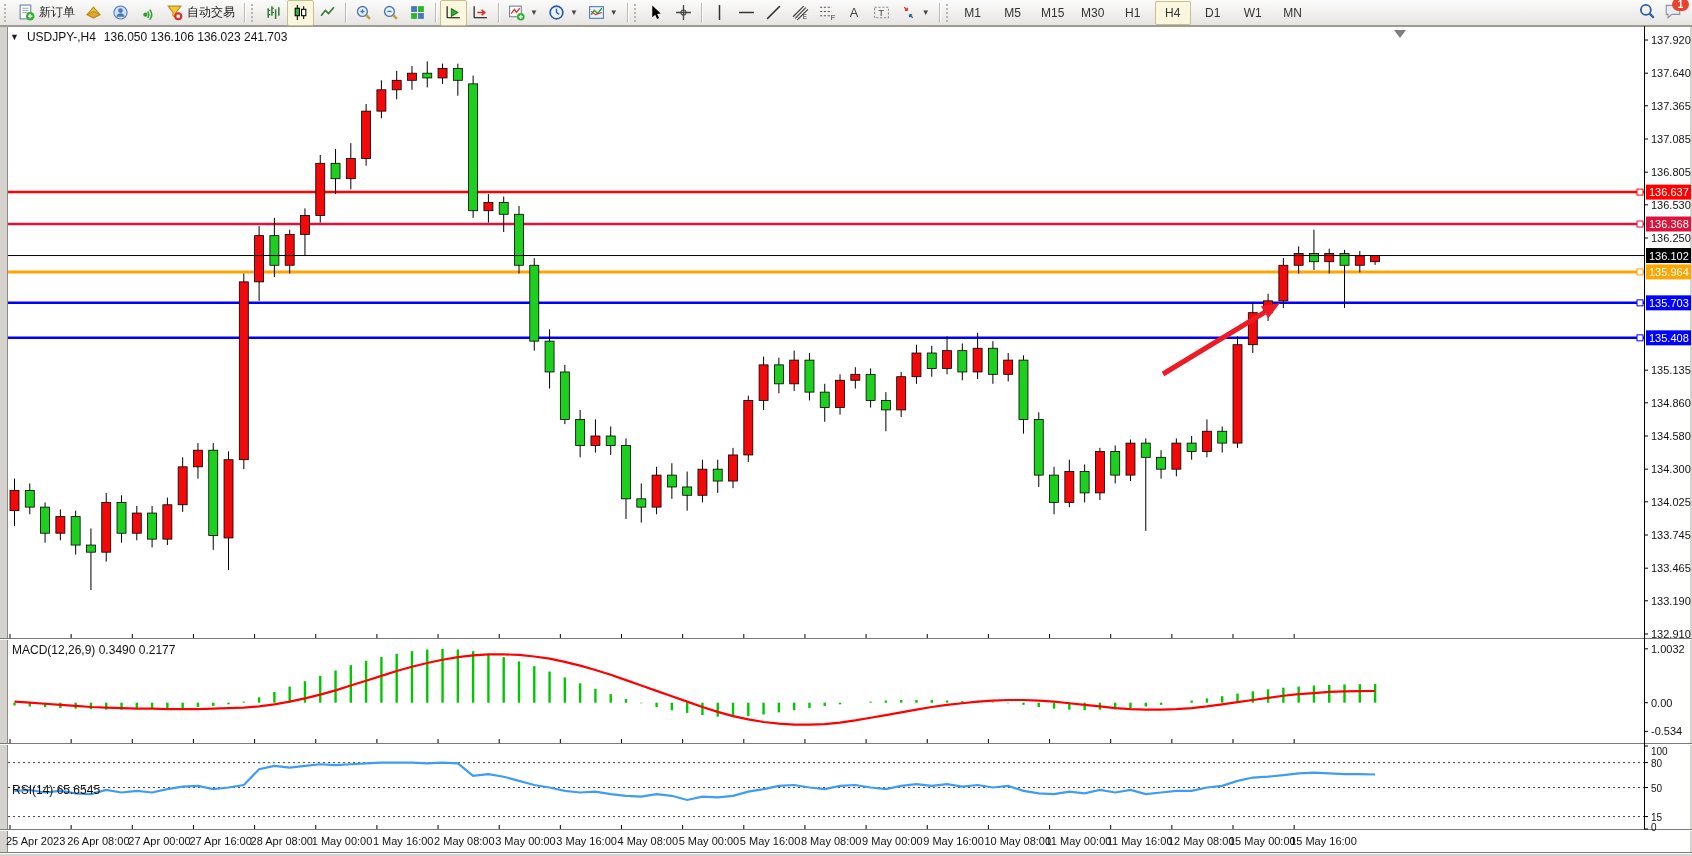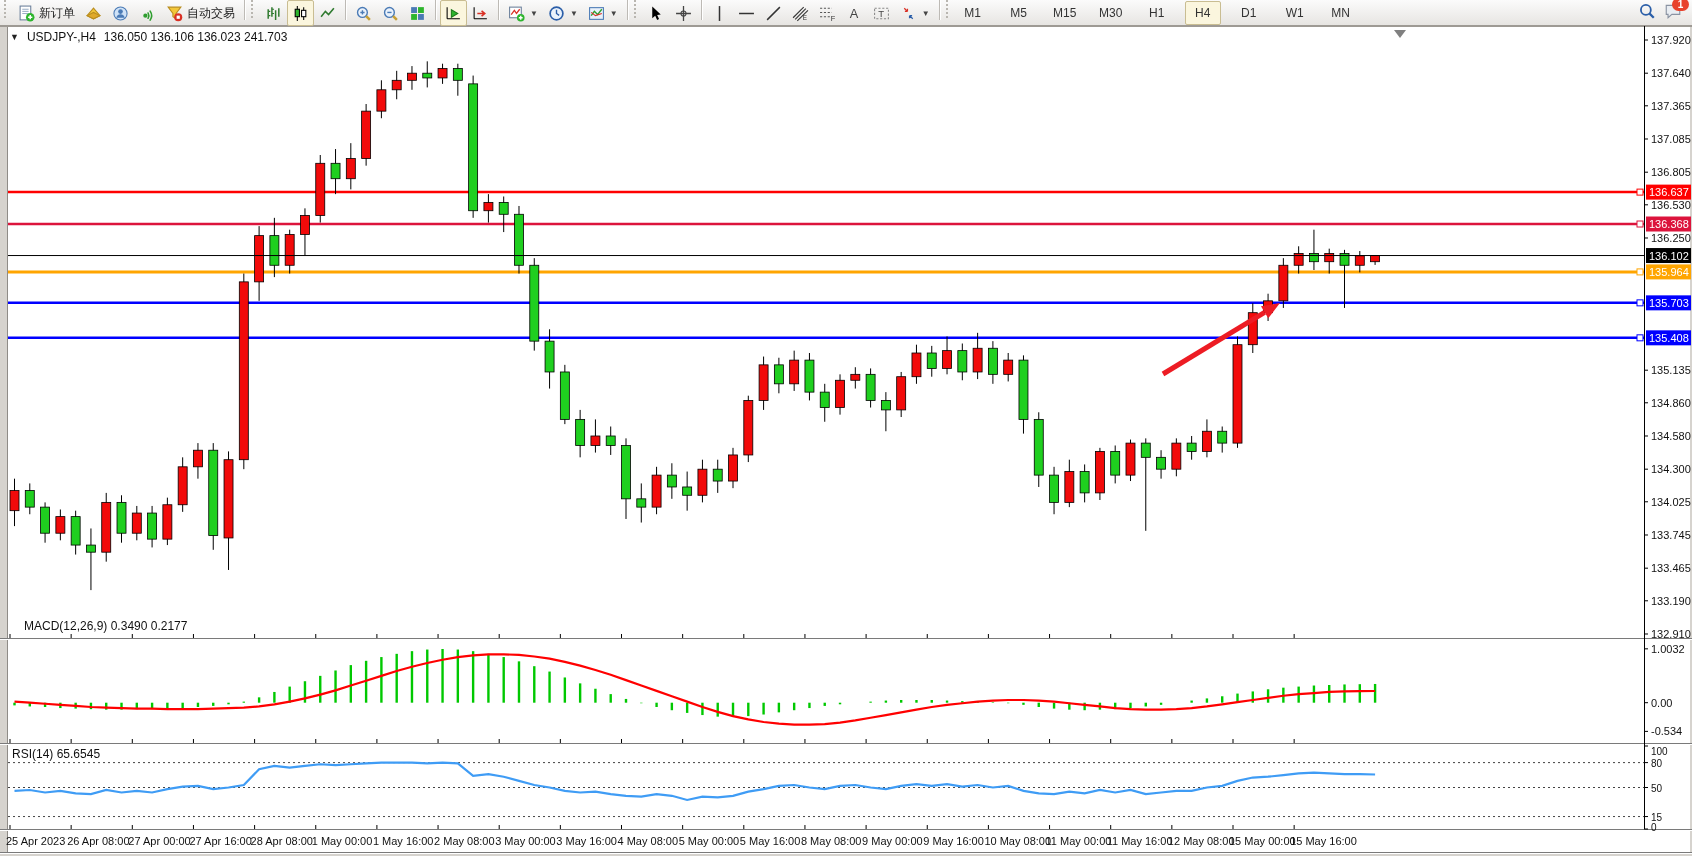--- a/index.html
+++ b/index.html
@@ -1,42 +1,42 @@
 <!DOCTYPE html>
 <html><head>
 <meta charset="utf-8">
 <style>
   html,body{margin:0;padding:0;background:#d6d3ce;font-family:"Liberation Sans",sans-serif;}
   .app{position:relative;width:1692px;height:856px;background:#d6d3ce;overflow:hidden;}
   
   .toolbar{position:absolute;left:0;top:0;width:1692px;height:26px;
     background:linear-gradient(#fbfbfb,#e7e5e2);border-bottom:1px solid #9e9a94;
-    display:flex;padding:0 2px;box-sizing:border-box;font-size:12px;color:#222;}
+    display:flex;align-items:center;padding:0 2px;box-sizing:border-box;font-size:12px;color:#222;}
   .tb-btn{height:22px;display:flex;align-items:center;gap:4px;padding:1px 4px;border:1px solid transparent;
     border-radius:2px;cursor:default;white-space:nowrap;}
   .tb-btn.active{background:#fbf6de;border:1px solid #c9bd92;}
   .tb-btn svg{display:block}
   .sep{width:1px;height:20px;background:#bdbab5;box-shadow:1px 0 0 #fff;margin:0 4px;}
   .grip{width:3px;height:18px;border-left:2px dotted #b9b6b0;margin:0 4px 0 2px;}
   .caret{font-size:8px;color:#444;margin-left:1px;}
   .tf-btn{height:20px;min-width:26px;text-align:center;padding:1px 4px;border:1px solid transparent;border-radius:2px;
     font-size:12px;color:#333;display:flex;align-items:center;justify-content:center;}
   .tf-btn.active{background:#fbf6de;border:1px solid #c9bd92;}
   .toolbar-right{margin-left:auto;display:flex;align-items:center;gap:8px;padding-right:8px;}
   .chat-wrap{position:relative;}
   .badge{position:absolute;top:-4px;right:-7px;background:#e8432d;color:#fff;font-size:10px;font-weight:bold;
     border-radius:8px;min-width:13px;height:13px;line-height:13px;text-align:center;padding:0 2px;}
   
   .chart-area{position:absolute;left:0;top:26px;width:1692px;height:830px;background:#ffffff;}
   #chart-svg{position:absolute;left:0;top:0;}
   .chart-title{position:absolute;left:10px;top:4px;font-size:12px;color:#111;display:flex;gap:8px;align-items:center;}
   .chart-title .tri{font-size:9px;color:#222;}
   .panel-label{position:absolute;left:12px;font-size:12px;color:#111;}
-  .panel-label.macd{top:593px;margin-left:12px;}
-  .panel-label.rsi{top:721px;}
+  .panel-label.macd{top:617px;}
+  .panel-label.rsi{top:757px;}
   svg text{font-family:"Liberation Sans",sans-serif;}
 </style>
 </head>
 <body>
 
 <div class="app">
 
   <div class="toolbar">
     <span class="grip"></span>
 
@@ -282,21 +282,21 @@
             <path d="M4 3 L7 6 M7 6 l-2.4 0 M7 6 l0 -2.4" stroke="#d93025" stroke-width="1.2" fill="none"></path>
             <path d="M12 13 L9 10 M9 10 l2.4 0 M9 10 l0 2.4" stroke="#2b5ea8" stroke-width="1.2" fill="none"></path>
           </svg>
         </span>
       <span class="caret">▼</span>
     </div>
 
     <span class="sep"></span>
     <span class="grip"></span>
 
-    <div id="tf-group" style="display:flex;align-items:center;gap:10px;">
+    <div id="tf-group" style="display:flex;align-items:center;gap:4px;">
         <div class="tf-btn">M1</div>
         <div class="tf-btn">M5</div>
         <div class="tf-btn">M15</div>
         <div class="tf-btn">M30</div>
         <div class="tf-btn">H1</div>
         <div class="tf-btn active">H4</div>
         <div class="tf-btn">D1</div>
         <div class="tf-btn">W1</div>
         <div class="tf-btn">MN</div>
       </div>

